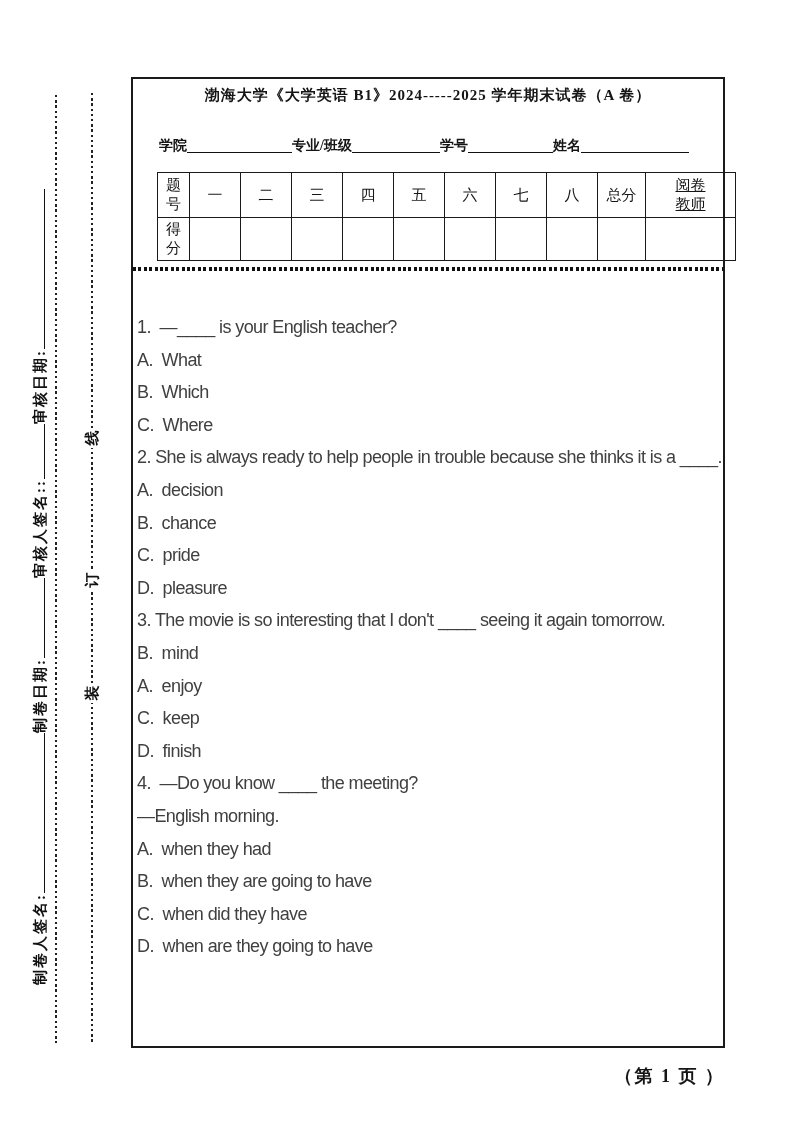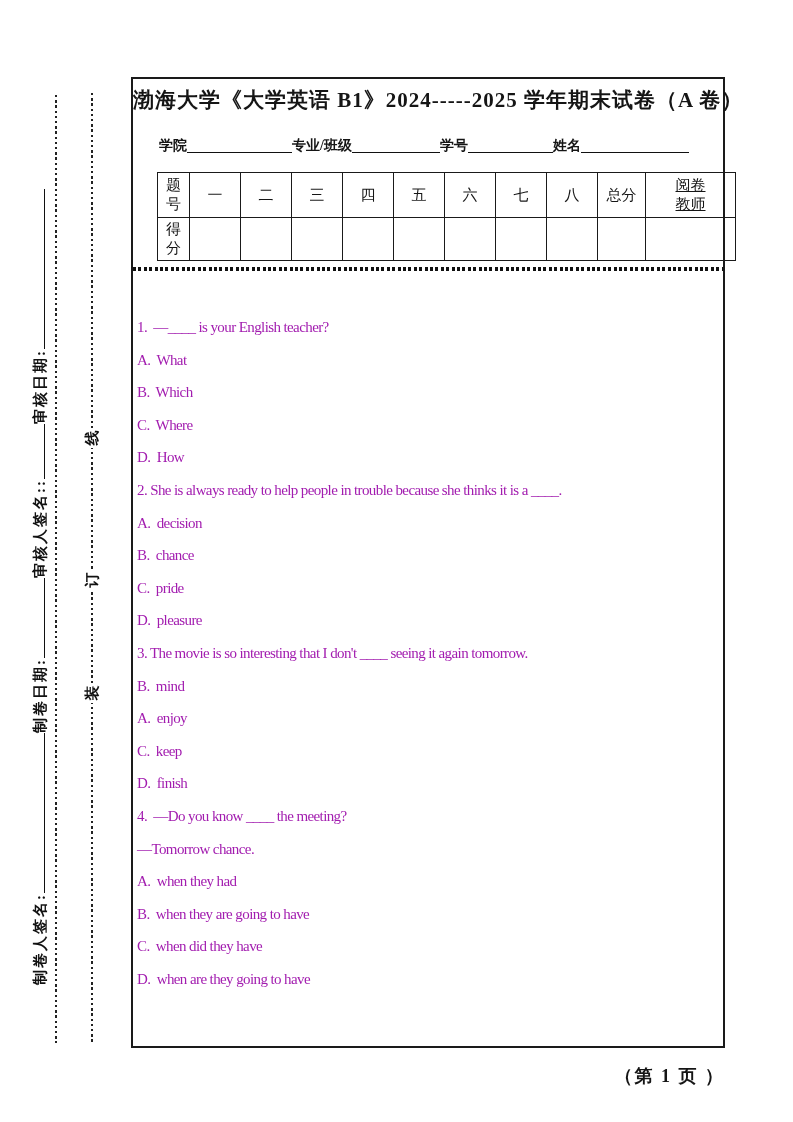--- a/index.html
+++ b/index.html
@@ -19,21 +19,21 @@
   .dotline-outer{left:91px;top:93px;height:950px;}
   .bind-char{position:absolute;left:82px;width:20px;height:20px;line-height:20px;
     text-align:center;font-size:15px;font-weight:bold;background:#fff;
     transform:rotate(-90deg);color:#111;}
   .bc-top{top:428px}.bc-mid{top:570px}.bc-bot{top:683px}
 
   
   .sheet{position:absolute;left:131px;top:77px;width:594px;height:971px;
     border:2px solid #1a1a1a;box-sizing:border-box;}
   .title{position:absolute;left:0;top:7px;width:100%;text-align:center;
-    font-size:21px;font-weight:600;letter-spacing:1px;white-space:nowrap;}
+    font-size:15px;font-weight:600;letter-spacing:1px;white-space:nowrap;}
   .info-row{position:absolute;left:26px;top:57px;width:560px;height:24px;
     font-size:14px;font-weight:600;white-space:nowrap;}
   .iblank{display:inline-block;border-bottom:1.5px solid #111;height:16px;vertical-align:-3px;}
   .iw105{width:105px}.iw88{width:88px}.iw85{width:85px}.iw108{width:108px}
 
   table.score{position:absolute;left:12px;top:93px;width:578px;border-collapse:collapse;
     table-layout:fixed;font-size:15px;margin-left:12px;}
   table.score td{border:1.6px solid #1a1a1a;text-align:center;vertical-align:middle;
     padding:0;overflow:hidden;}
   tr.r1 td{height:44px;}
@@ -41,22 +41,22 @@
   .wrap2{display:inline-block;width:17px;line-height:19px;}
   .wrap4{display:inline-block;width:34px;line-height:19px;text-decoration:underline;}
 
   .dotsep{position:absolute;left:0;top:188px;width:590px;height:4px;
     background:repeating-linear-gradient(90deg,#111 0 3px,transparent 3px 5.4px);}
 
   .section-heading{position:absolute;left:4px;top:211px;width:584px;
     font-size:15.5px;font-weight:bold;letter-spacing:0.5px;white-space:nowrap;}
 
   .questions{position:absolute;left:4px;top:232px;width:586px;
-    font-family:Liberation Serif, serif;font-size:15px;letter-spacing:-0.6px;
-    color:#a21caf;}
+    font-family:Liberation Sans, sans-serif;font-size:18px;letter-spacing:-0.6px;
+    color:#404040;}
   .qline{height:32.6px;line-height:32.6px;white-space:pre;}
 
   .footer{position:absolute;left:131px;top:1064px;width:594px;text-align:right;
     font-size:18px;font-weight:bold;letter-spacing:2px;}
 </style>
 </head>
 <body>
 
 <div class="page">
 
@@ -119,33 +119,32 @@
       </table>
 
     <div class="dotsep"></div>
 
 
     <div class="questions">
       <div class="qline">1.  —____ is your English teacher?</div>
       <div class="qline">A.  What</div>
       <div class="qline">B.  Which</div>
       <div class="qline">C.  Where</div>
-      <div class="qline">D.  How</div>
       <div class="qline">2. She is always ready to help people in trouble because she thinks it is a ____.</div>
       <div class="qline">A.  decision</div>
       <div class="qline">B.  chance</div>
       <div class="qline">C.  pride</div>
       <div class="qline">D.  pleasure</div>
       <div class="qline">3. The movie is so interesting that I don't ____ seeing it again tomorrow.</div>
       <div class="qline">B.  mind</div>
       <div class="qline">A.  enjoy</div>
       <div class="qline">C.  keep</div>
       <div class="qline">D.  finish</div>
       <div class="qline">4.  —Do you know ____ the meeting?</div>
-      <div class="qline">—Tomorrow chance.</div>
+      <div class="qline">—English morning.</div>
       <div class="qline">A.  when they had</div>
       <div class="qline">B.  when they are going to have</div>
       <div class="qline">C.  when did they have</div>
       <div class="qline">D.  when are they going to have</div>
     </div>
   </div>
 
   <div class="footer">（第 1 页 ）</div>
 
 </div>

